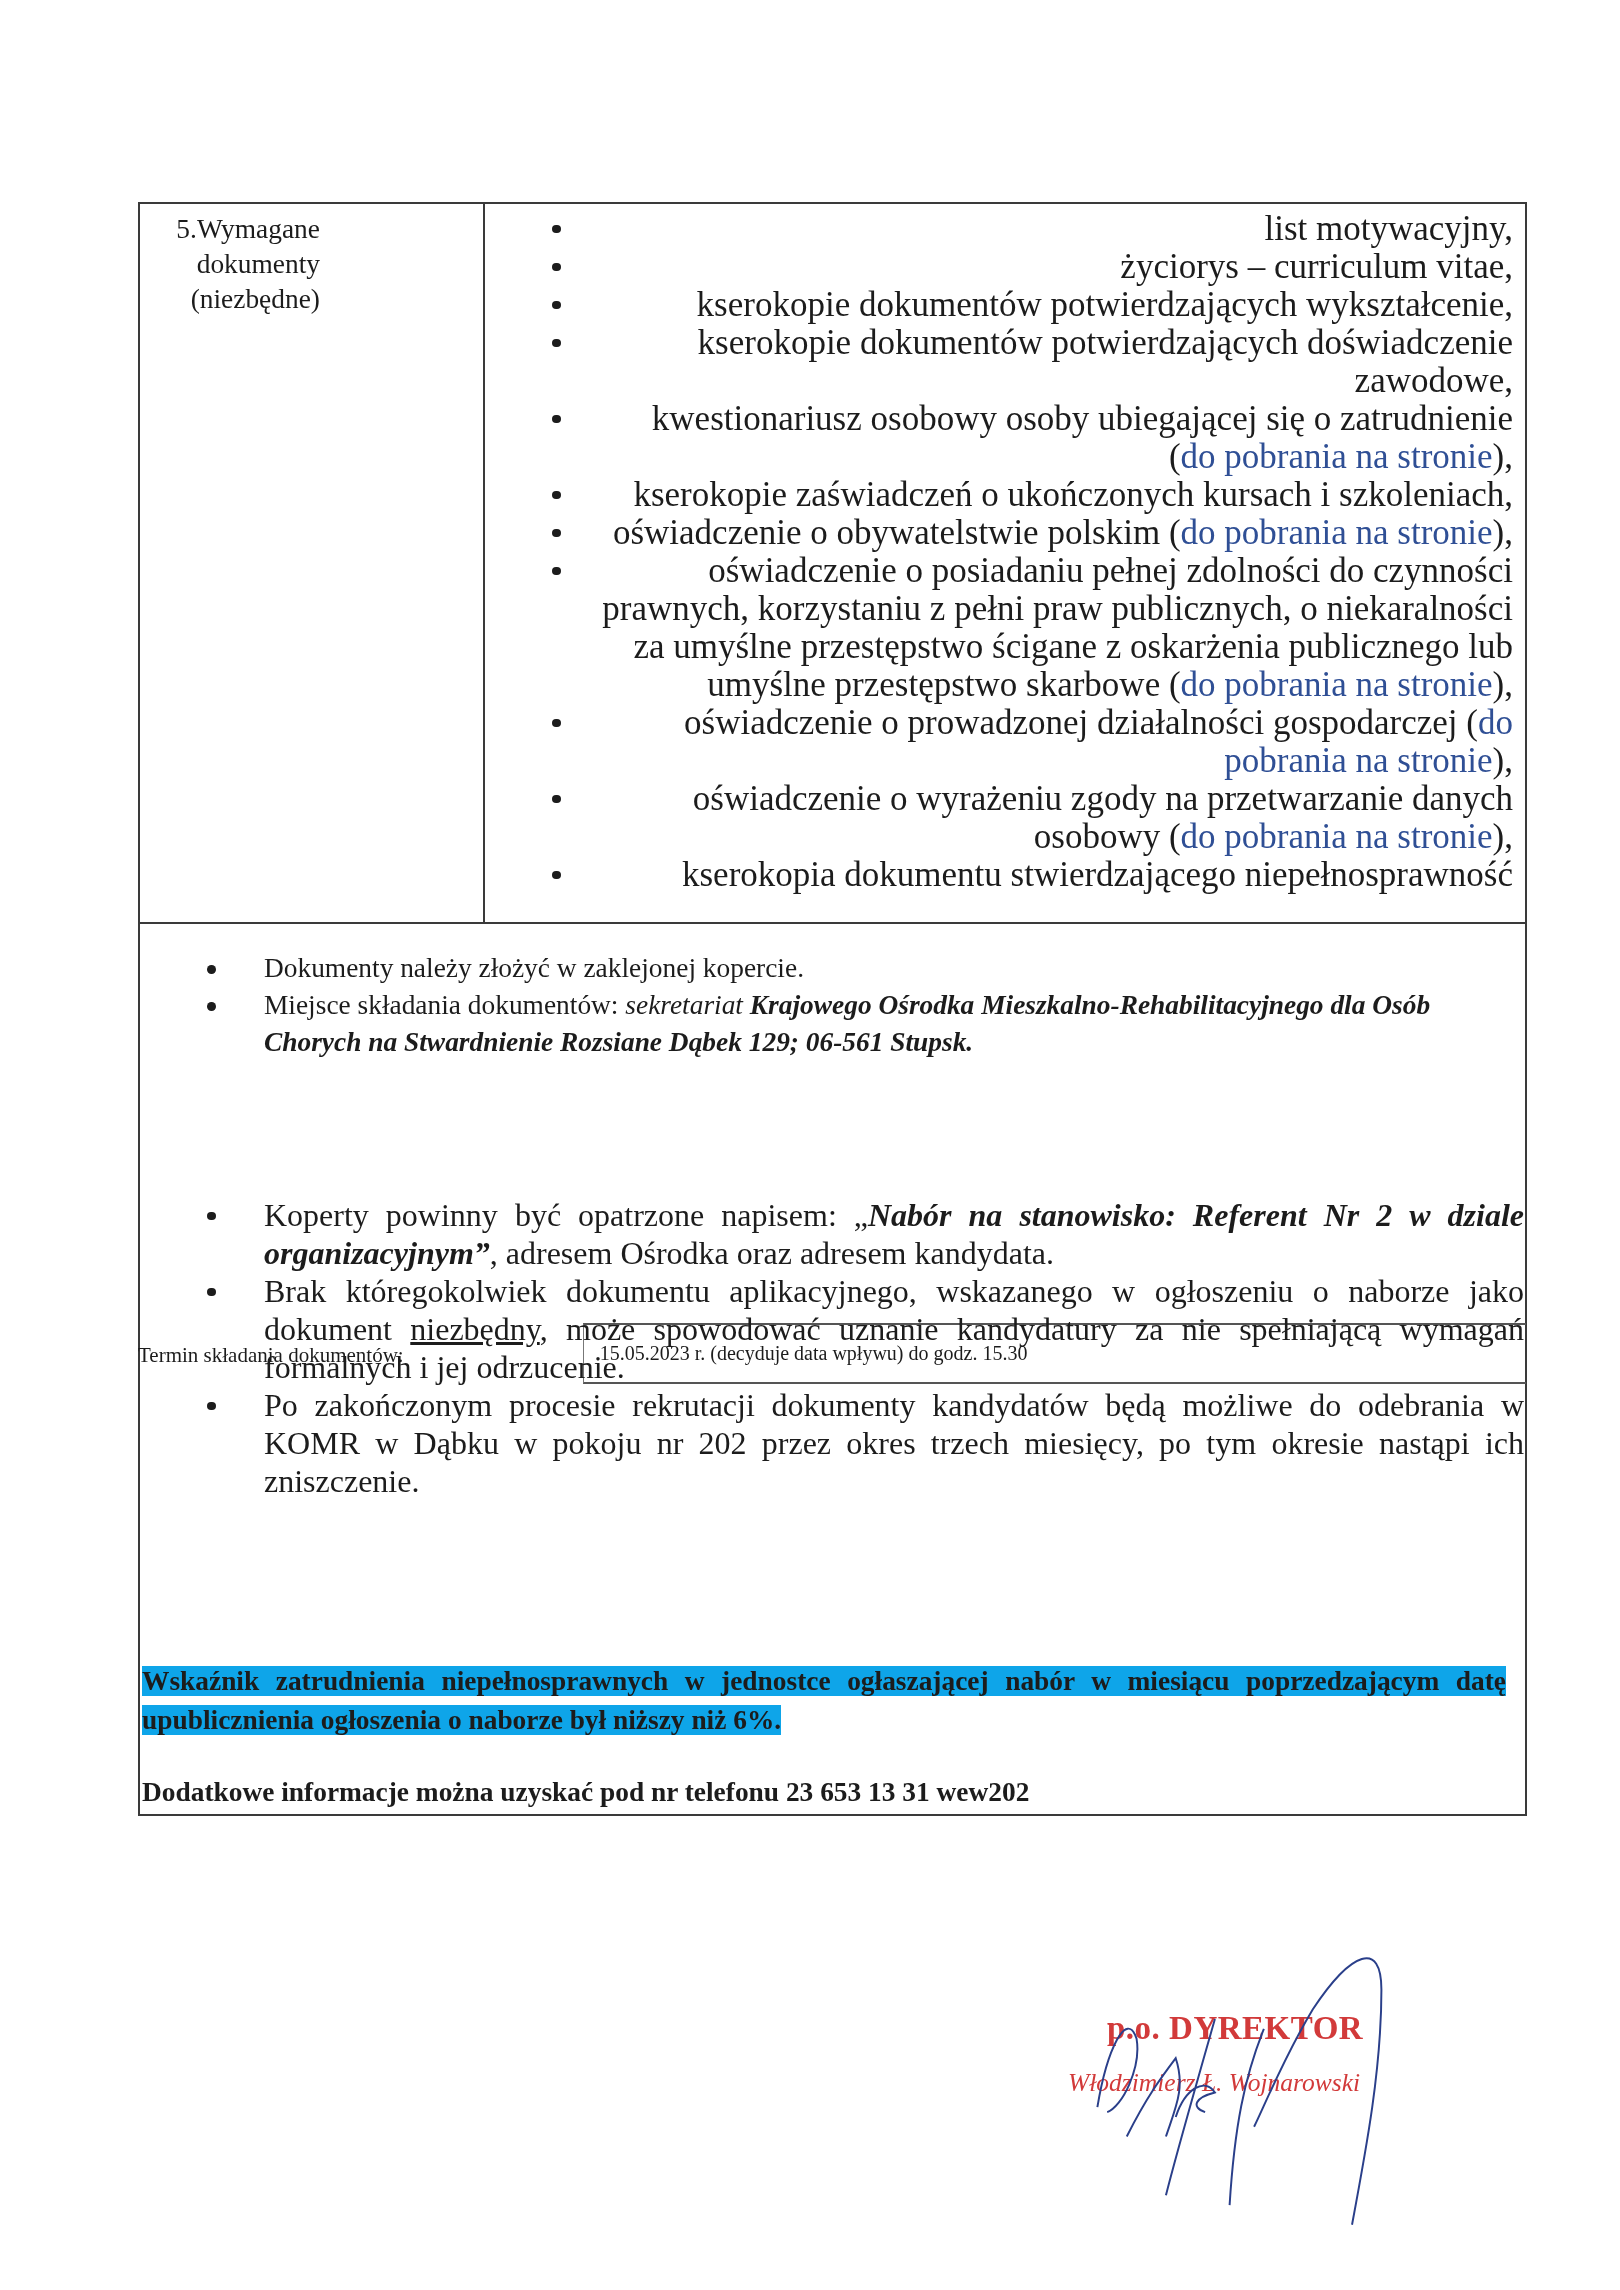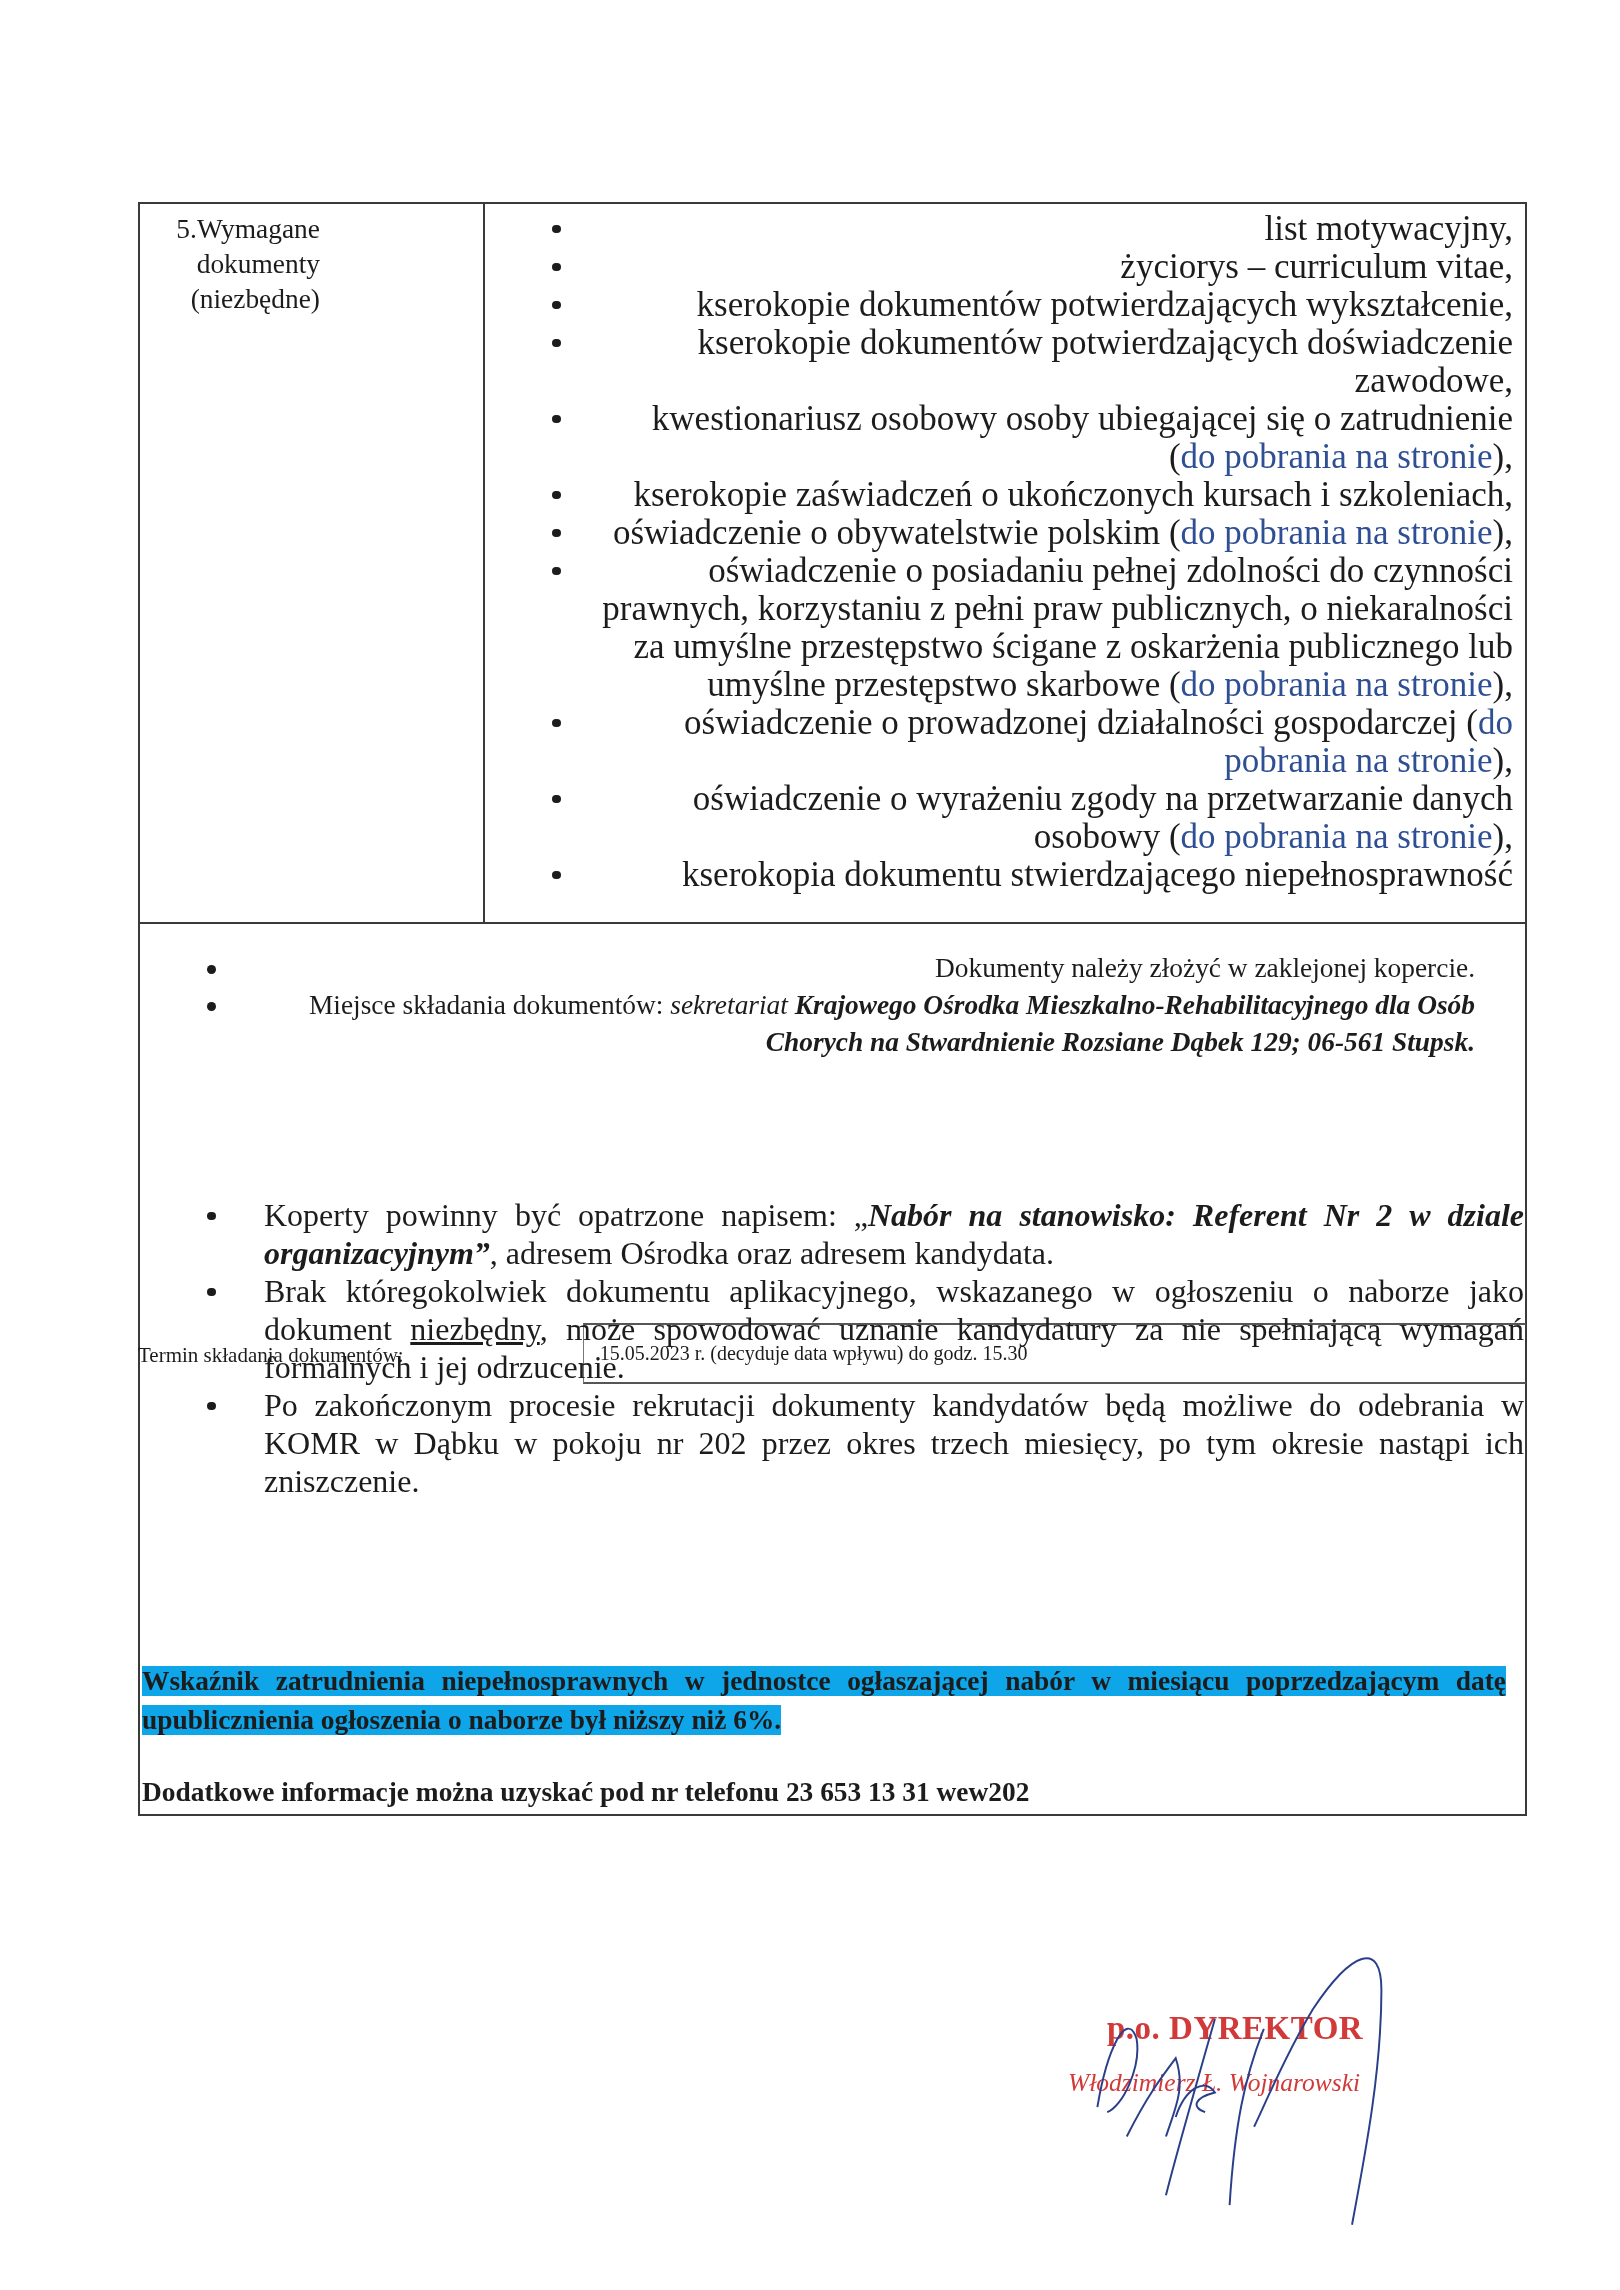--- a/index.html
+++ b/index.html
@@ -32,21 +32,21 @@
     position: absolute; left: 412px; top: 5.9px; width: 961px; margin: 0; padding: 0; list-style: none;
     font-size: 35px; line-height: 38px;
   }
   .req-list li { position: relative; padding-left: 45px; }
   .bullet {
     position: absolute; left: 0; top: 14.7px; width: 8.8px; height: 8.8px; border-radius: 50%; background: #1c1c1c;
   }
   .link { color: #2f4f95; }
 
   .sec2 { position: absolute; left: 0; top: 720px; width: 100%; }
-  .blist { margin: 0; padding: 0; list-style: none; text-align: right; }
+  .blist { margin: 0; padding: 0; list-style: none; }
   .blist li { position: relative; padding-left: 63px; }
   .blist .bullet { left: 5.9px; top: 15.7px; }
   .sec2 .blist { position: absolute; left: 61px; top: 25.5px; width: 1274px; font-size: 27.4px; line-height: 37px; }
   .ital { font-style: italic; }
   .bi { font-style: italic; font-weight: bold; }
   .u { text-decoration: underline; }
   .deadline-label { position: absolute; left: 13.7px; top: 1139px; font-size: 21px; }
   .deadline-box {
     position: absolute; left: 443px; top: 1119px; width: 943px; height: 61px;
     border-top: 2px solid #555; border-bottom: 2px solid #555; border-left: 1.5px solid #777;

